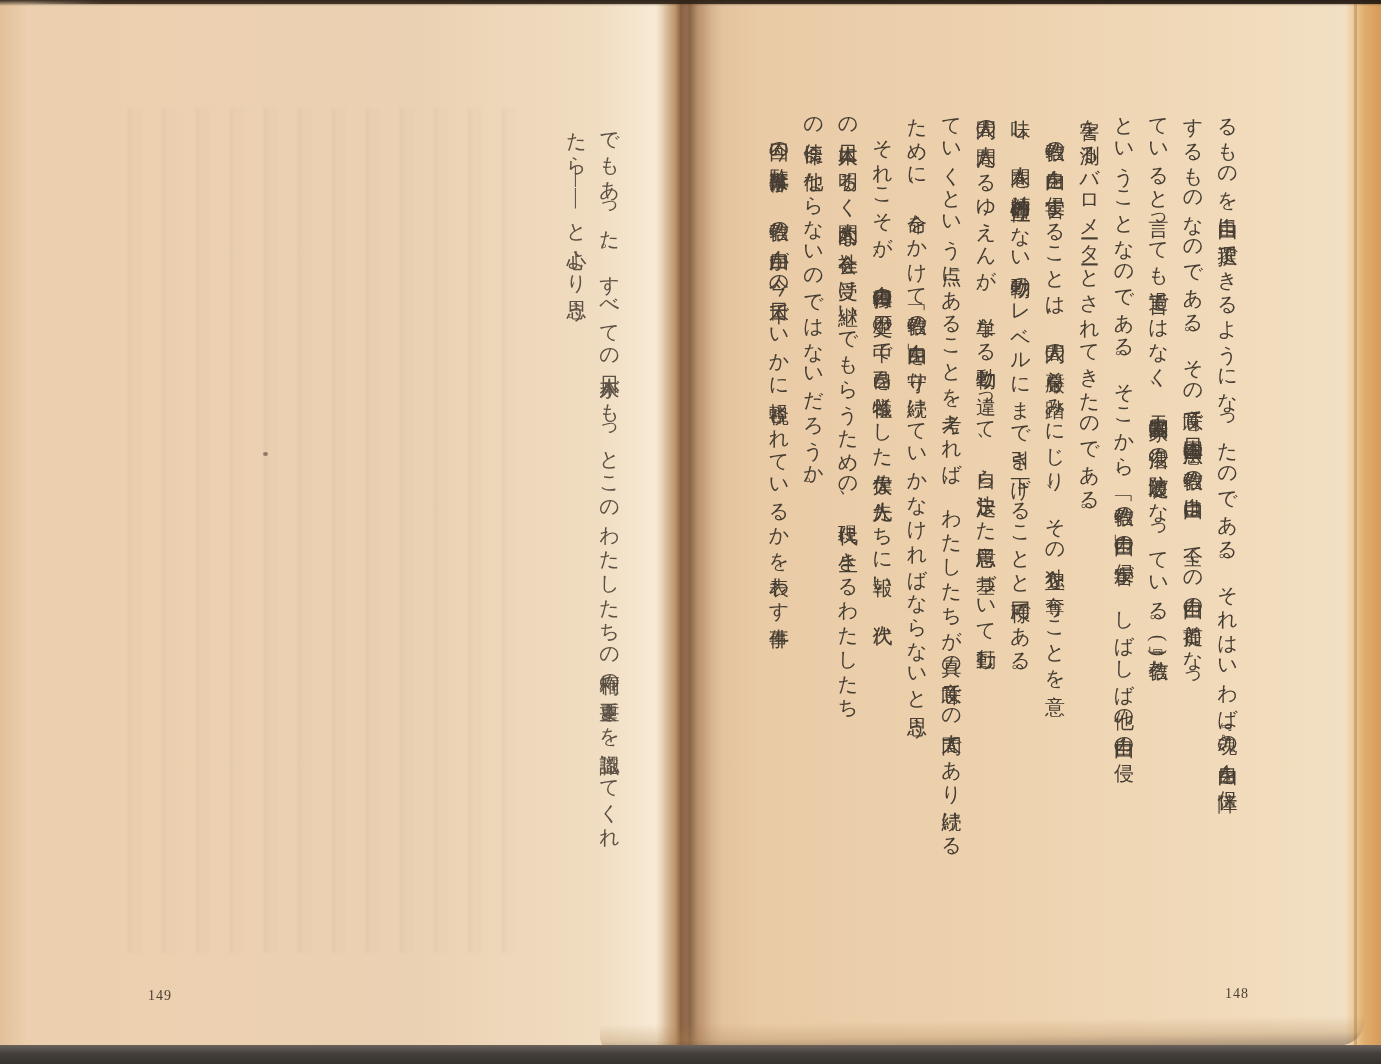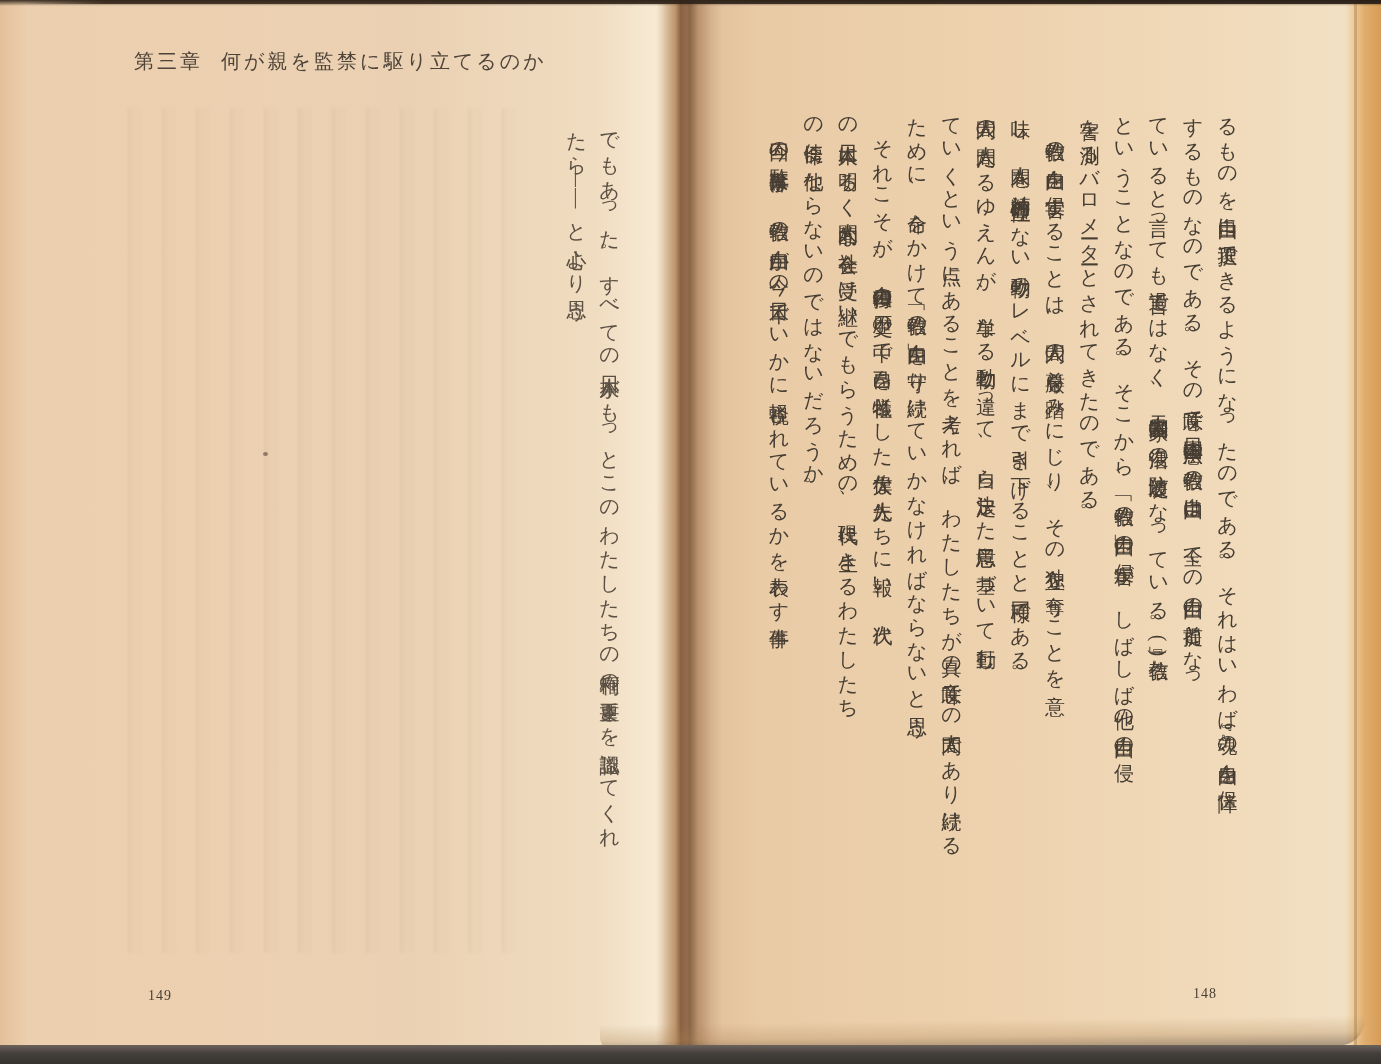--- a/index.html
+++ b/index.html
@@ -24,21 +24,21 @@
   }
   .speck{position:absolute;left:263px;top:452px;width:5px;height:4px;
     background:rgba(70,55,45,.55);border-radius:50%;filter:blur(.5px);}
   .header{
     position:absolute;left:134px;top:48px;font-size:20px;color:#4e4339;
     letter-spacing:3px;white-space:nowrap;
   }
   .header .chapter{margin-right:18px;}
   .pagenum{position:absolute;font-size:14px;color:#4a4036;letter-spacing:1px;}
   .pagenum.left{left:148px;top:988px;}
-  .pagenum.right{left:1193px;top:986px;}
+  .pagenum.right{left:1225px;top:986px;}
   .vtext{
     display:flex;flex-direction:row-reverse;position:absolute;
     writing-mode:horizontal-tb;
   }
   .vcol{
     writing-mode:vertical-rl;text-orientation:mixed;
     font-size:20px;letter-spacing:1.6px;line-height:20px;
     white-space:nowrap;
   }
   .rp-text{top:104px;right:143px;gap:14.5px;color:#463d33;}
@@ -71,23 +71,20 @@
   }
 </style>
 </head>
 <body>
 
 <div class="screen">
 
   <div class="show-through"></div>
   <div class="speck"></div>
 
-  <div class="header">
-    <span class="chapter">第三章</span><span>何が親を監禁に駆り立てるのか</span>
-  </div>
 
   <div class="vtext lp-text">
     <div class="vcol">でもあった。すべての日本人がもっとこのわたしたちの権利の重要さを認識してくれ</div>
     <div class="vcol">たら――と心より思う。</div>
   </div>
 
   <div class="vtext rp-text">
     <div class="vcol">るものを自由に選択できるようになったのである。それはいわば『魂』の自由を保障</div>
     <div class="vcol">するものなのである。その意味で日本国憲法の信教の自由は、全ての自由の前提となっ</div>
     <div class="vcol">ていると言っても過言ではなく、天皇制国家の復活の防波堤となっている。」(『信教』)</div>

